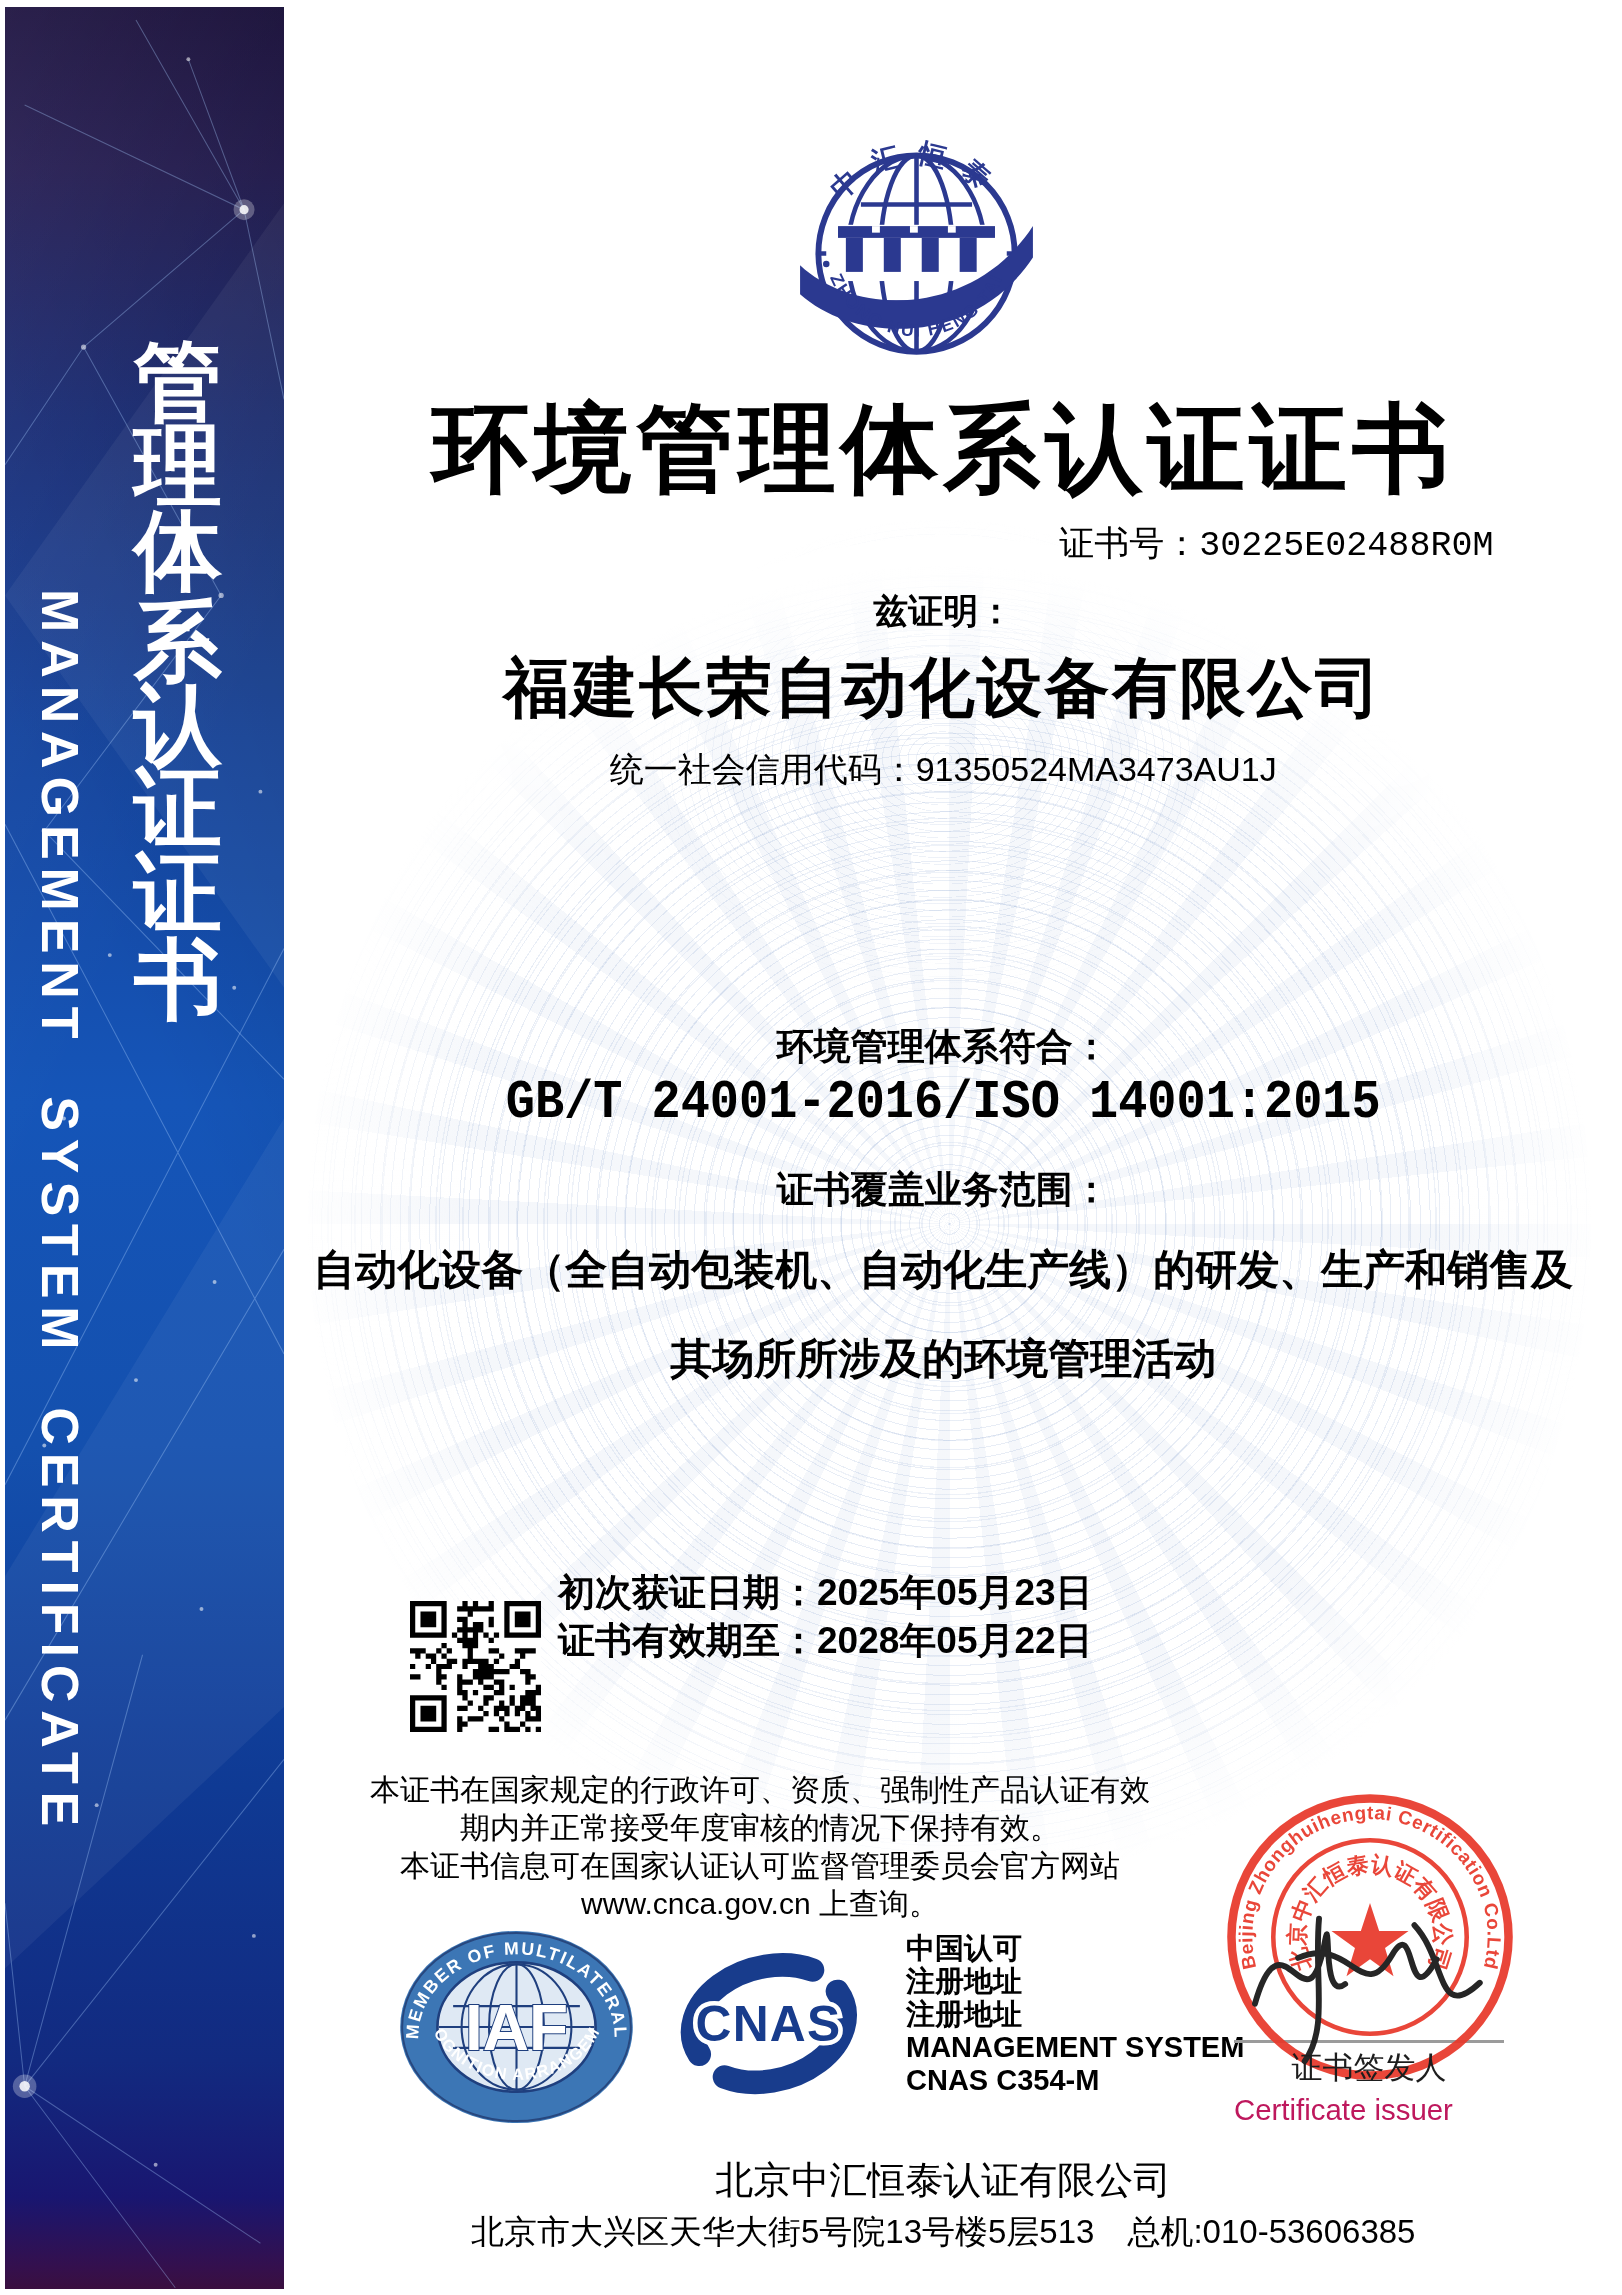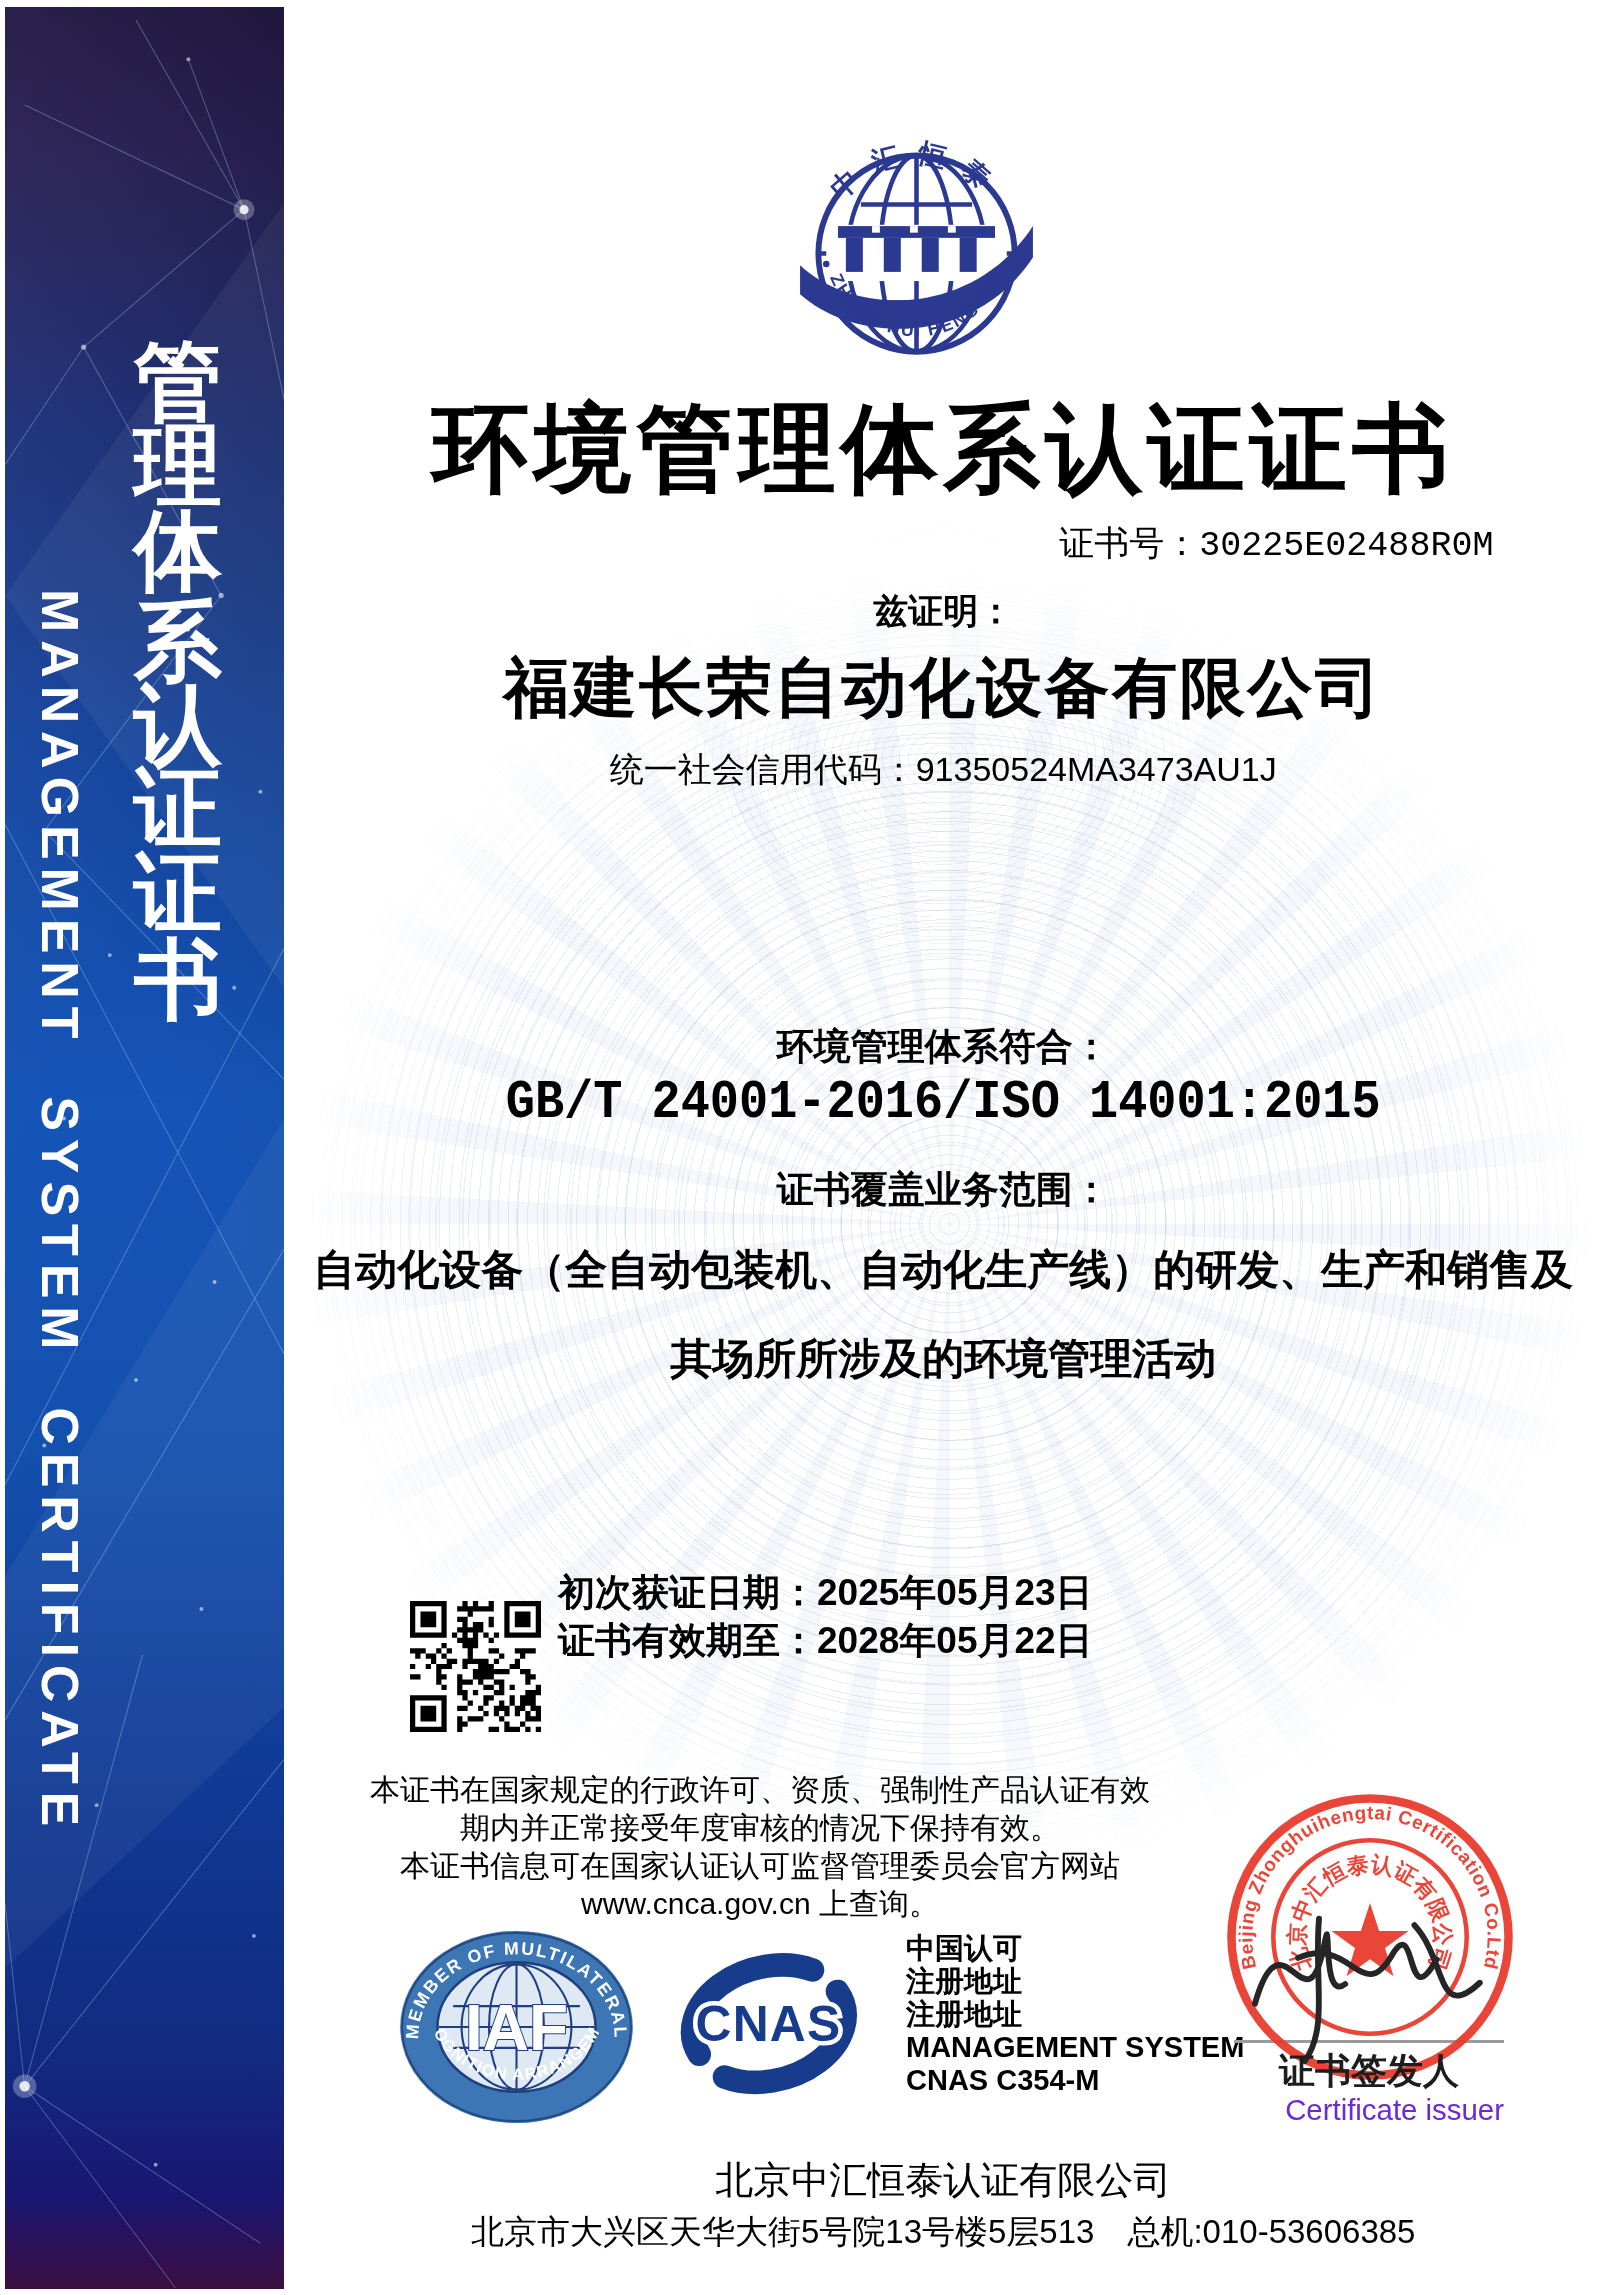--- a/index.html
+++ b/index.html
@@ -53,23 +53,23 @@
   .validity{position:absolute;left:370px;top:1771px;font-size:30px;line-height:38px;text-align:center;white-space:nowrap;}
 
   .iaf{position:absolute;left:398px;top:1929px;width:237px;height:196px;}
   .cnas{position:absolute;left:669px;top:1941px;width:199px;height:165px;}
   .accr{position:absolute;left:906px;top:1932px;text-align:left;}
   .accr div{font-size:29px;line-height:33px;font-weight:700;white-space:nowrap;}
 
   .seal{position:absolute;left:1221px;top:1788px;width:298px;height:298px;opacity:.93;}
   .signer-line{position:absolute;left:1234px;top:2040px;width:270px;height:2.6px;background:#9b9b9b;}
   .signer-label{position:absolute;left:1234px;top:2047px;width:270px;text-align:center;
-                font-size:36px;font-weight:700;color:#1d1d1d;}
-  .issuer-label{position:absolute;left:1234px;top:2093px;width:270px;text-align:right;
-                font-size:29.4px;color:#6d28d9;}
+                font-size:31px;font-weight:400;color:#1d1d1d;}
+  .issuer-label{position:absolute;left:1234px;top:2093px;width:270px;text-align:left;
+                font-size:29.4px;color:#be185d;}
 
   .footer-company{top:2155px;font-size:38px;}
   .footer-address{top:2210px;font-size:33px;}
 </style>
 </head>
 <body>
 
 <div class="page">
 
   <div class="rosette small"></div>

